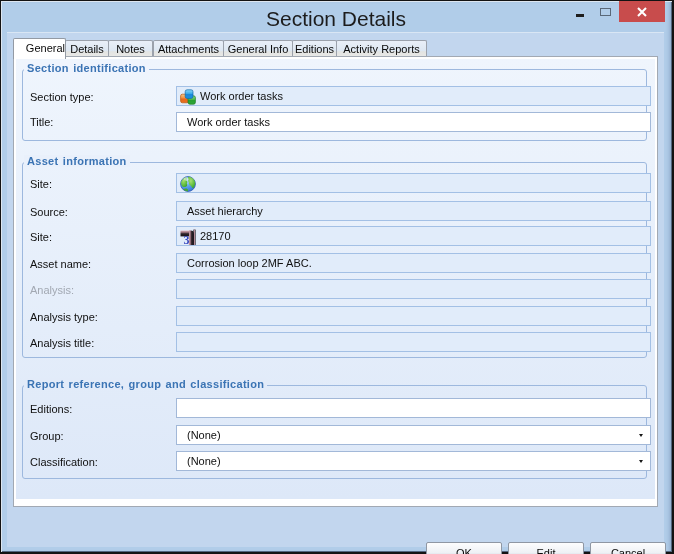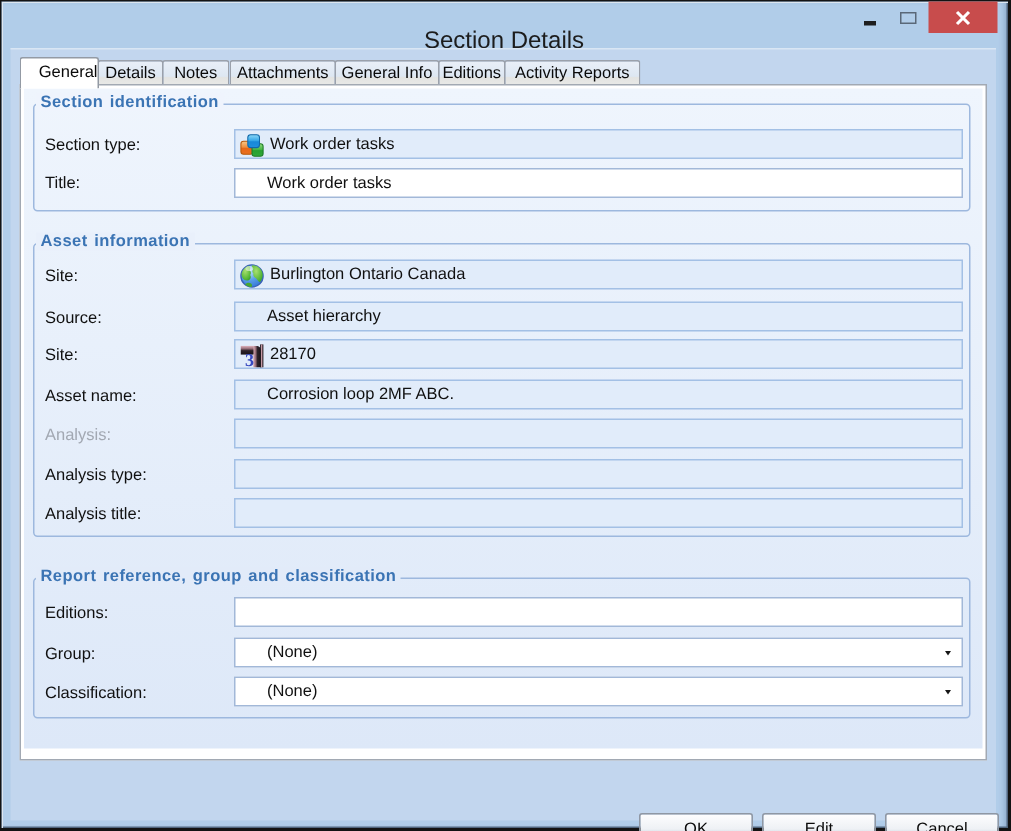--- a/index.html
+++ b/index.html
@@ -1,34 +1,34 @@
 <!DOCTYPE html>
 <html><head>
 <meta charset="utf-8">
 <style>
   html,body{margin:0;padding:0;}
   body{width:674px;height:554px;overflow:hidden;font-family:"Liberation Sans",sans-serif;}
   .win{position:absolute;left:0;top:0;width:671px;height:551px;border-style:solid;border-color:#131313;border-width:1px 2px 2px 1px;background:#b1cde9;box-shadow:inset 1px 1px 0 #dde6f0, inset -1px -1px 0 #51667e, inset -4px 0 4px -2px rgba(70,100,140,.38);}
   .client{position:absolute;left:7px;top:32px;width:657px;height:514px;background:#c2d6ee;border-top:1px solid #d9e6f4;z-index:1;}
-  .title{position:absolute;left:0;top:19px;width:672px;text-align:center;font-size:16px;color:#1c1c1c;}
+  .title{position:absolute;left:0;top:7px;width:672px;text-align:center;font-size:21px;color:#1c1c1c;}
   .btnmin{position:absolute;left:576px;top:14px;width:8px;height:2.5px;background:#1e1e1e;}
   .btnmax{position:absolute;left:600px;top:8px;width:9px;height:6px;border:1.5px solid #5a6878;}
   .btnclose{position:absolute;left:619px;top:1px;width:46px;height:21px;background:#c84c4c;}
   .btnclose svg{position:absolute;left:18px;top:6px;}
   
   .tab{position:absolute;top:40px;height:17px;background:linear-gradient(#e9eff8 0%,#dde7f2 58%,#e3e4e2 63%,#eaeae8 100%);border:1px solid #9ba1ab;border-bottom:none;border-radius:2px 2px 0 0;font-size:11px;color:#0a0a0a;text-align:center;line-height:17px;z-index:3;}
   .tabact{position:absolute;top:38px;height:20px;background:#ffffff;border:1px solid #939aa4;border-bottom:none;border-radius:2px 2px 0 0;font-size:11px;color:#0a0a0a;text-align:right;line-height:19px;z-index:6;}
   
   .page{position:absolute;left:13px;top:56px;width:643px;height:449px;background:#ffffff;border:1px solid #a2a9b3;z-index:4;}
   .pagein{position:absolute;left:2px;top:2px;width:639px;height:440px;background:linear-gradient(#eff5fd,#dde8f8);}
   
   .grp{position:absolute;left:22px;width:623px;border:1px solid #9db8de;border-radius:3px;z-index:5;}
   .gtitle{position:absolute;font-size:11px;font-weight:bold;color:#3b74b4;z-index:6;padding:0 3px;letter-spacing:0.3px;word-spacing:1px;text-align:center;}
   .lbl{position:absolute;left:30px;font-size:11px;color:#101010;z-index:6;}
-  .fld{position:absolute;left:156px;width:463px;height:18px;border:1px solid #a3c0e5;background:#e1ecfa;font-size:11px;color:#101010;line-height:18px;padding-left:21px;z-index:6;}
+  .fld{position:absolute;left:176px;width:463px;height:18px;border:1px solid #a3c0e5;background:#e1ecfa;font-size:11px;color:#101010;line-height:18px;padding-left:10px;z-index:6;}
   .fldw{background:#ffffff;border:1px solid #a2b8d8;}
   .icon{position:absolute;left:3px;top:2px;}
   .ictext{position:absolute;left:23px;top:0px;}
   .arrow{position:absolute;right:7px;top:8px;width:0;height:0;border-left:2.7px solid transparent;border-right:2.7px solid transparent;border-top:3.6px solid #161616;}
   .pbtn{position:absolute;top:513px;width:74px;height:21px;border:1px solid #8f97a3;border-radius:2px;background:linear-gradient(#fdfdfe,#eef1f5 46%,#e0e5ec 54%,#e7ecf2);font-size:11px;color:#0a0a0a;text-align:center;line-height:21px;z-index:6;margin-top:29px;}
 </style>
 </head>
 <body>
 <div class="win"></div>
 <div class="client"></div>
@@ -103,21 +103,20 @@
           <stop offset="0.6" stop-color="#58b838"></stop>
           <stop offset="1" stop-color="#208828"></stop>
         </radialGradient>
     </defs>
     <circle cx="8" cy="8" r="7.4" fill="url(#oc)" stroke="#3a62b8" stroke-width="0.9"></circle>
     <path d="M8.2 0.8 C11.8 0.8 14.6 3.4 15.1 6.6 C15.3 8.8 14.6 10.8 13.2 12.2 C11.8 11.6 11.4 10 10.2 9.2 C9.2 8.6 8.6 7.6 9 6.4 C8.2 5.8 8 4.6 8.6 3.6 C7.8 2.8 7.6 1.6 8.2 0.8 Z" fill="url(#ld)"></path>
     <path d="M1 6.4 C1.6 4 3.4 2 5.8 1.2 C7 1.8 7.2 3.2 6.4 4.2 C7.4 5 7.6 6.4 6.8 7.4 C7.6 8.6 7.2 10.2 5.8 10.8 C4.4 11.4 2.4 10.8 1.7 9.4 C1.2 8.4 1 7.4 1 6.4 Z" fill="url(#ld)"></path>
     <path d="M7.6 15.4 C6.2 15.3 4.4 14.6 3.4 13.6 C4.4 12.4 6.2 12.2 7.4 13 C8.2 13.6 8.2 14.7 7.6 15.4 Z" fill="#48a830"></path>
     <ellipse cx="6.2" cy="3" rx="2.6" ry="1.7" fill="#ffffff" opacity="0.5"></ellipse>
   </svg>
-  <span class="ictext">Burlington Ontario Canada</span>
 </div>
 <div class="lbl" style="top:206px;">Source:</div>
 <div class="fld" style="top:201px;">Asset hierarchy</div>
 <div class="lbl" style="top:231px;">Site:</div>
 <div class="fld" style="top:226px;">
   <svg class="icon" width="16" height="16" viewBox="0 0 16 16">
     <defs>
       <linearGradient id="ph" x1="0" y1="0" x2="0" y2="1">
           <stop offset="0" stop-color="#dfb3bd"></stop>
           <stop offset="0.30" stop-color="#9a717c"></stop>

